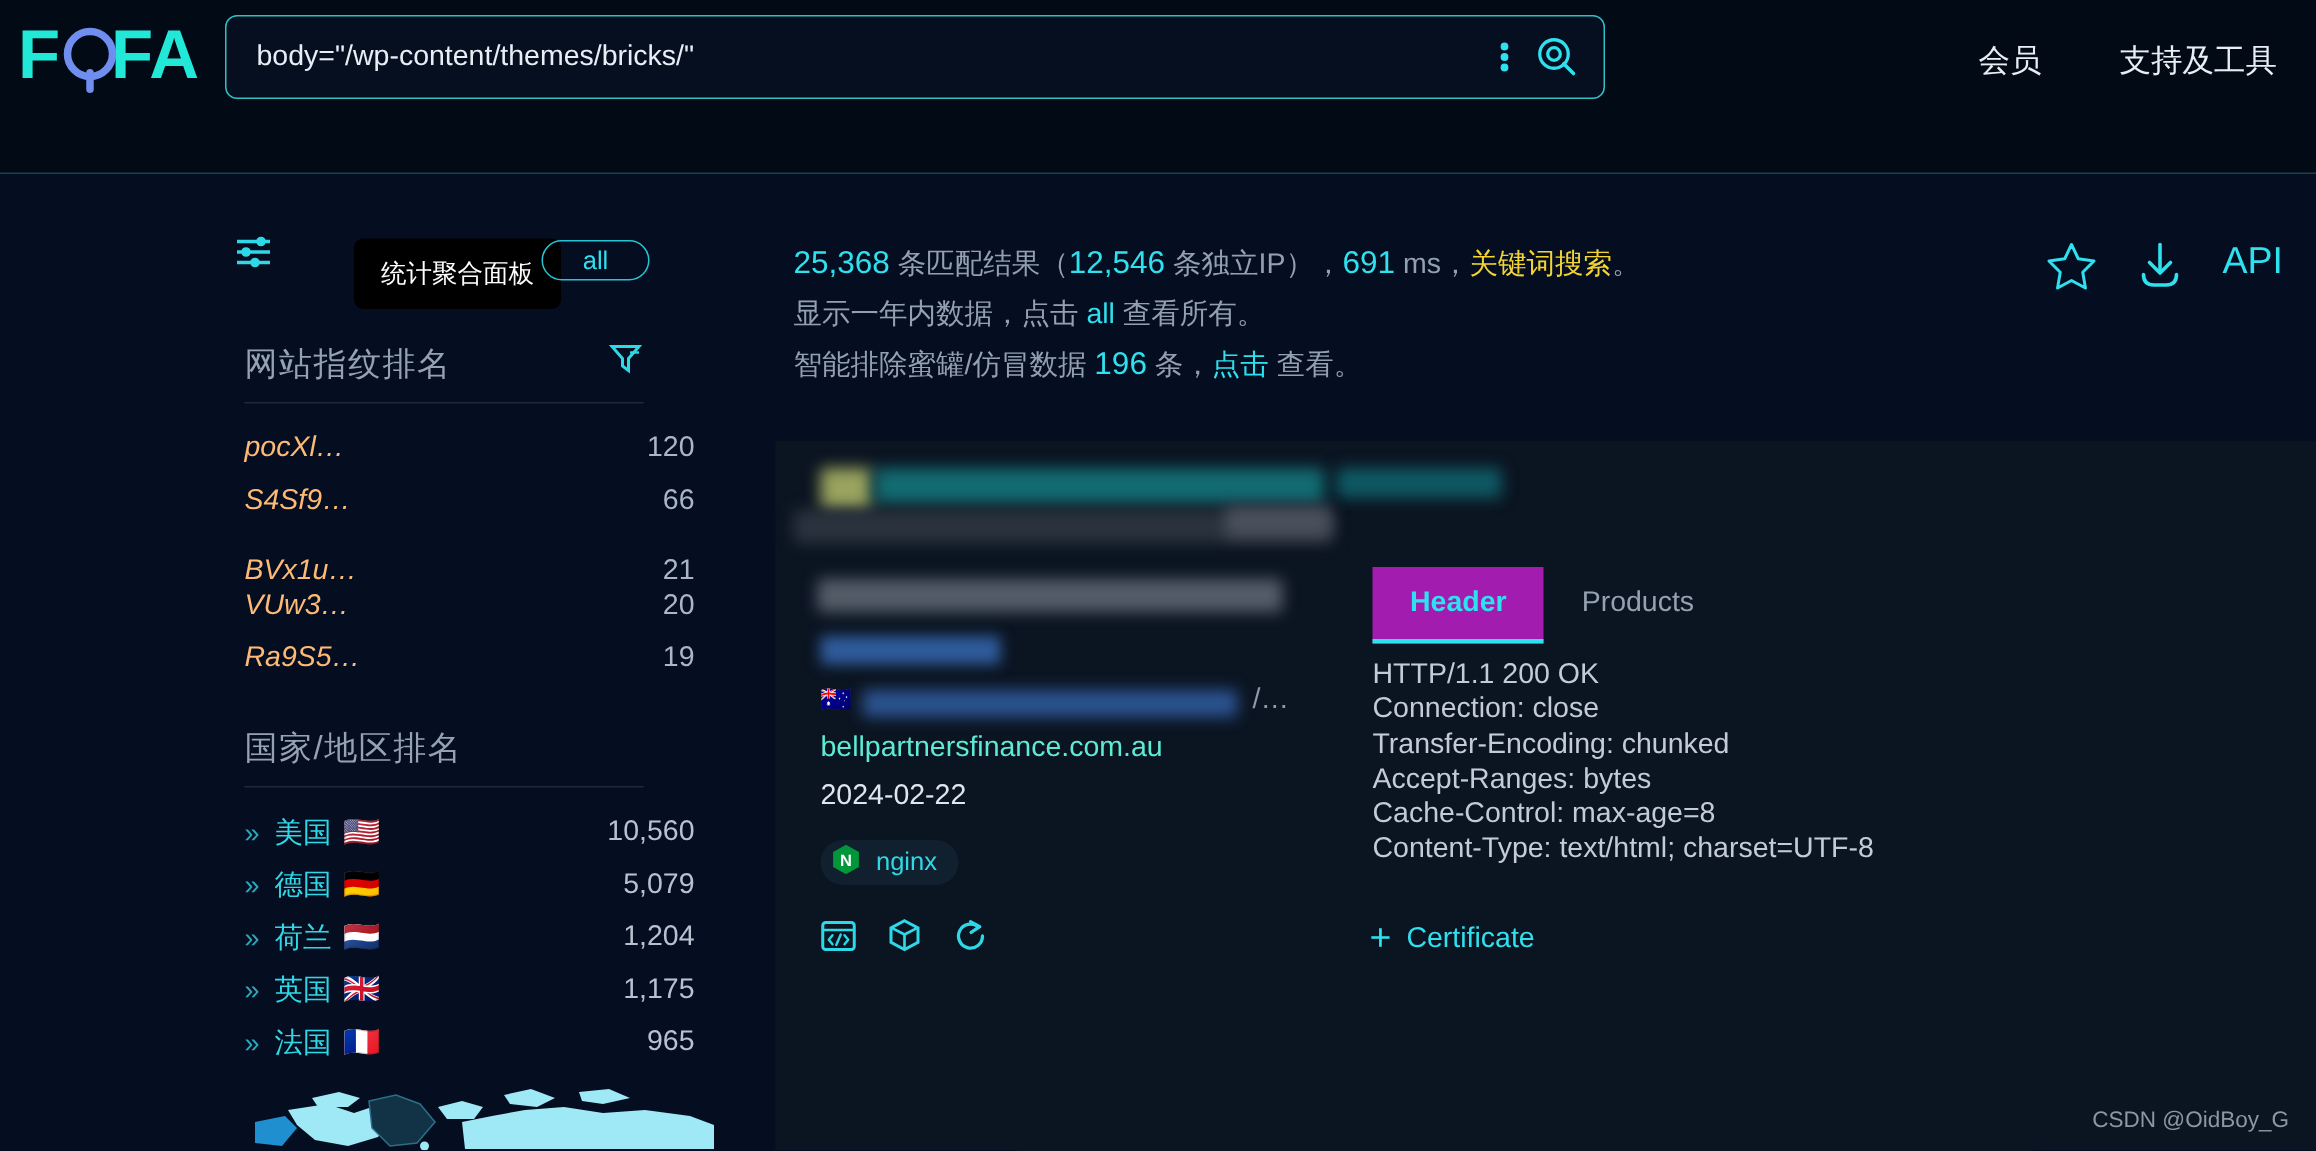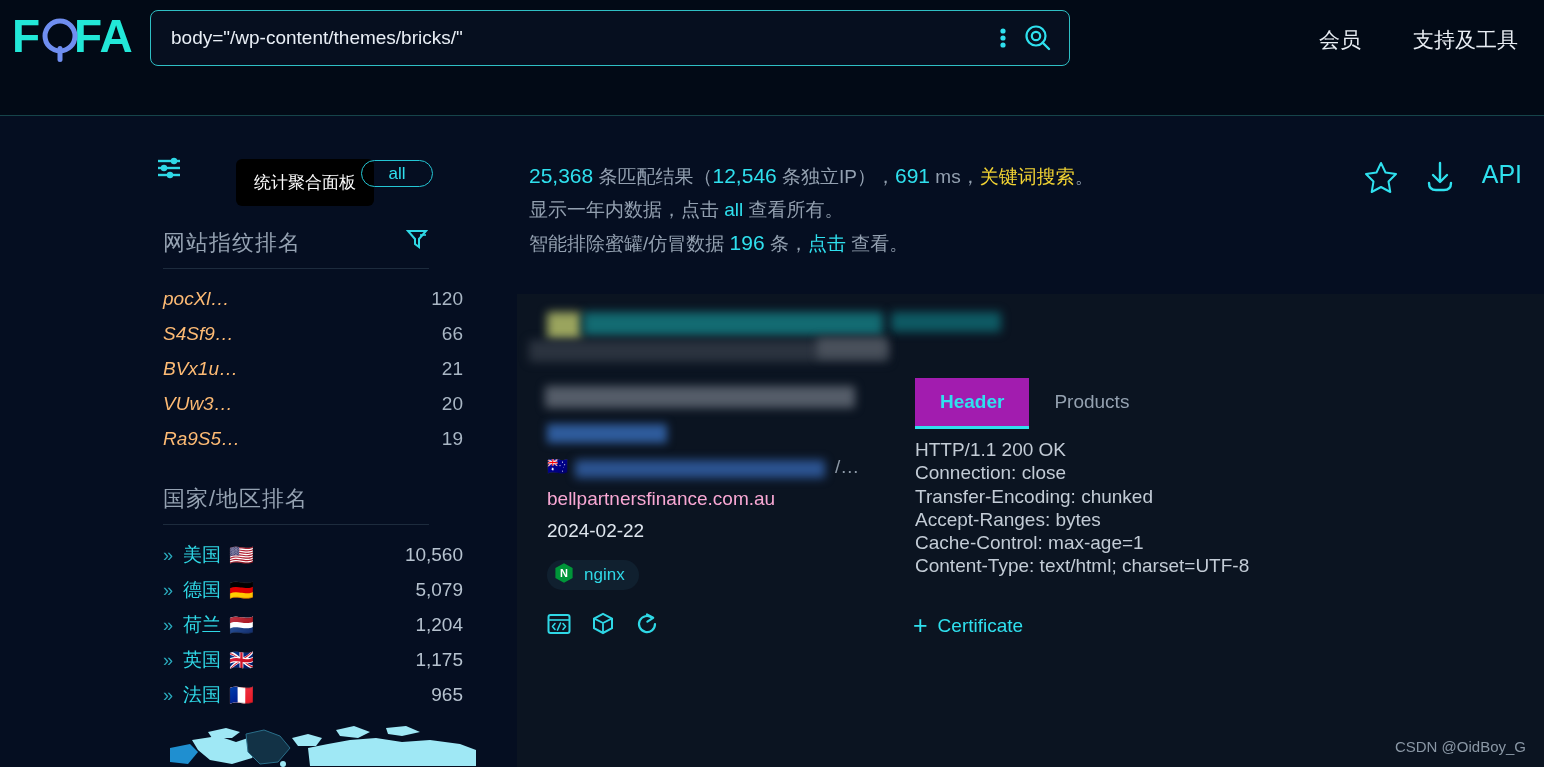--- a/index.html
+++ b/index.html
@@ -97,21 +97,21 @@
     display: flex; align-items: flex-start; gap: 26px;
   }
   .api-text { color: #2fe0ee; font-size: 25px; cursor: pointer; }
 
   .card {
     position: absolute; left: 0px; top: 178px; width: 1027px; height: 473px;
     background: #0b1421;
   }
   .blur-bar { position: absolute; border-radius: 2px; filter: blur(5px); }
   .ip-blur { position: absolute; left: 30px; top: 130px; width: 120px; height: 19px; background: #2f5c9c; filter: blur(4.5px); }
-  .domain-link { position: absolute; left: 30px; top: 162px; color: #f9a8d4; font-size: 19px; cursor: pointer; text-align: center; }
+  .domain-link { position: absolute; left: 30px; top: 162px; color: #5eead4; font-size: 19px; cursor: pointer; text-align: center; }
   .date-text { position: absolute; left: 30px; top: 194px; color: #dfe6ee; font-size: 19px; }
   .nginx-badge {
     position: absolute; left: 30px; top: 234px;
     height: 30px; padding: 0 14px 0 6px; border-radius: 15px;
     background: #10202f; display: flex; align-items: center; gap: 9px;
   }
   .nginx-label { color: #2fd8e6; font-size: 17px; }
   .card-icons { position: absolute; left: 30px; top: 288px; display: flex; align-items: center; gap: 20px; }
 
   .card-right { position: absolute; left: 378px; top: 0; width: 649px; height: 473px; }
@@ -205,21 +205,21 @@
     <div class="sec-rule" style="left:163px; top:152px; width:266px;"></div>
 
     <div class="rank-row" style="left:163px; top:172px;">
       <span class="rank-name">pocXl…</span>
       <span class="rank-count">120</span>
     </div>
     <div class="rank-row" style="left:163px; top:207px;">
       <span class="rank-name">S4Sf9…</span>
       <span class="rank-count">66</span>
     </div>
-    <div class="rank-row" style="left:163px; top:242px;gap:43px;">
+    <div class="rank-row" style="left:163px; top:254px;gap:43px;">
       <span class="rank-name">BVx1u…</span>
       <span class="rank-count">21</span>
     </div>
     <div class="rank-row" style="left:163px; top:277px;">
       <span class="rank-name">VUw3…</span>
       <span class="rank-count">20</span>
     </div>
     <div class="rank-row" style="left:163px; top:312px;">
       <span class="rank-name">Ra9S5…</span>
       <span class="rank-count">19</span>
@@ -357,21 +357,21 @@
         <div class="tabs">
           <div class="tab active">Header</div>
           <div class="tab inactive">Products</div>
         </div>
 
         <div class="headers-box">
           <div>HTTP/1.1 200 OK</div>
           <div>Connection: close</div>
           <div>Transfer-Encoding: chunked</div>
           <div>Accept-Ranges: bytes</div>
-          <div>Cache-Control: max-age=1</div>
+          <div>Cache-Control: max-age=8</div>
           <div>Content-Type: text/html; charset=UTF-8</div>
 
         </div>
 
         <div class="cert">
           <span class="cert-plus">+</span>
           <span>Certificate</span>
         </div>
       </div>
     </div>

